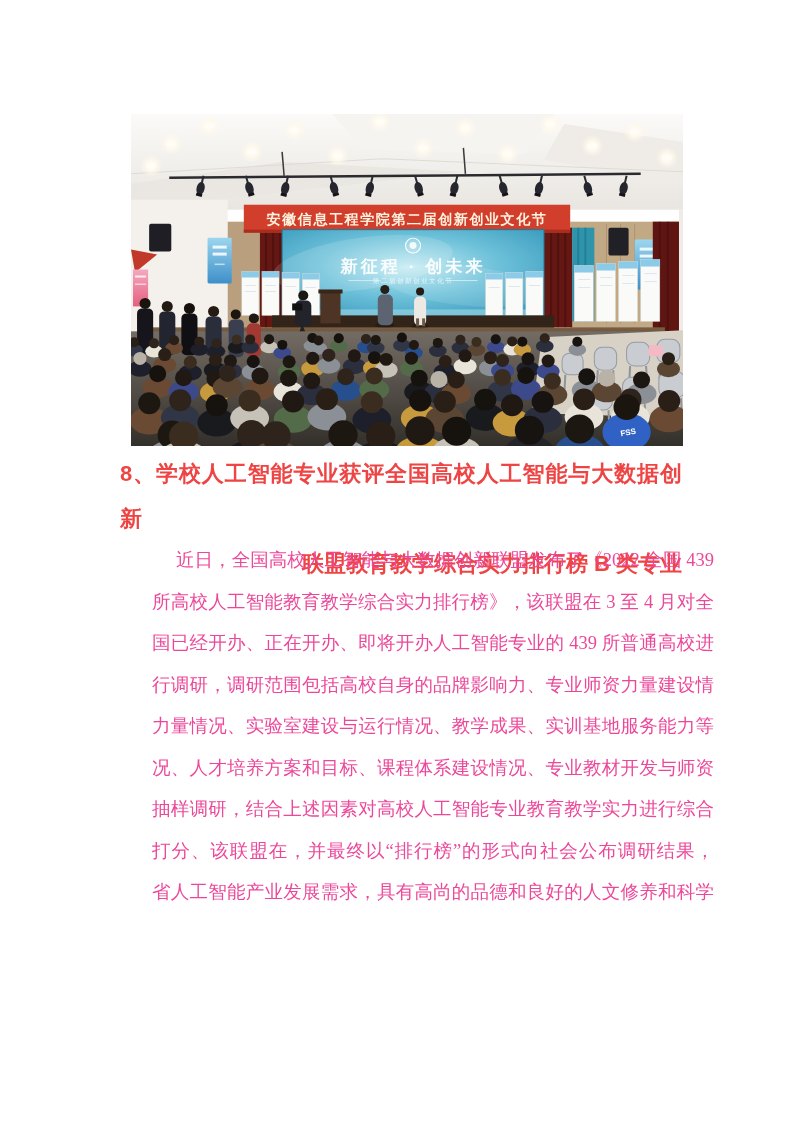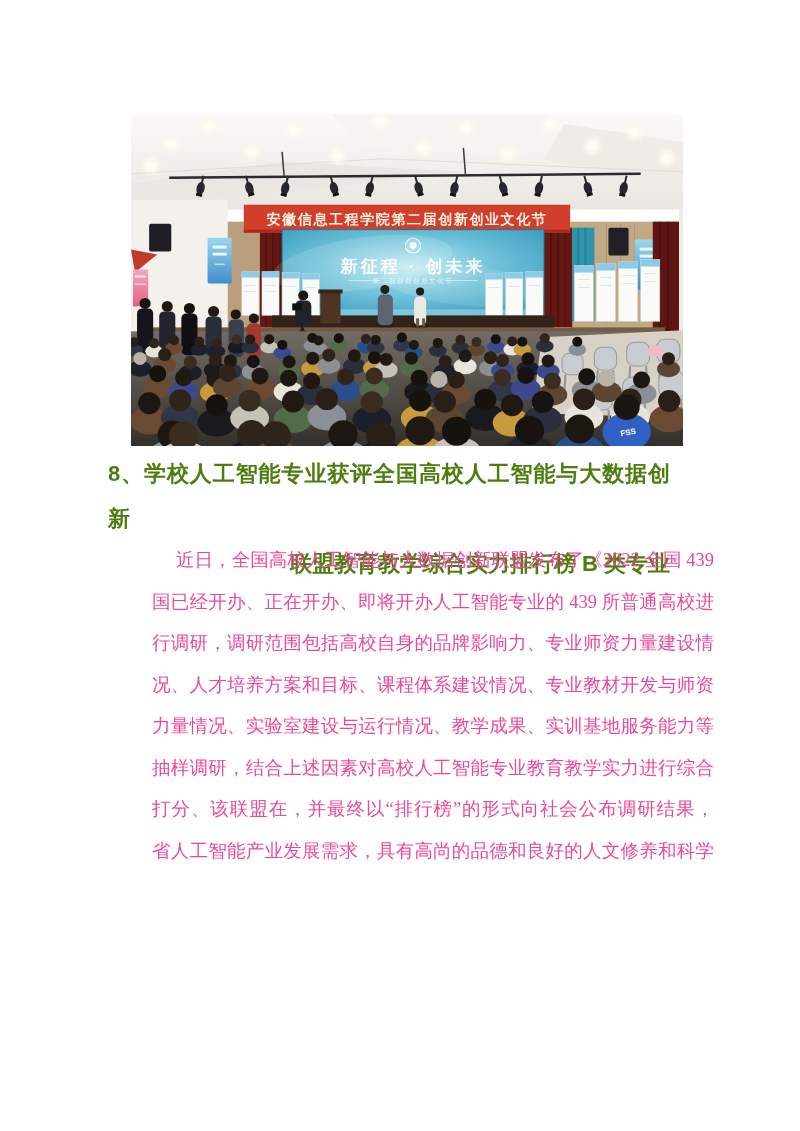--- a/index.html
+++ b/index.html
@@ -1,23 +1,23 @@
 <!DOCTYPE html>
 <html><head>
 <meta charset="utf-8">
 <style>
   html,body{margin:0;padding:0;}
   body{width:800px;height:1131px;background:#ffffff;position:relative;overflow:hidden;
        font-family:"Liberation Serif", serif;}
   .page{position:absolute;inset:0;background:#fff;}
   .photo{position:absolute;left:123px;top:106px;width:552px;height:332px;}
   .photo svg{display:block;width:100%;height:100%;}
-  .heading{position:absolute;left:108px;top:451px;width:562px;margin:0;
+  .heading{position:absolute;left:120px;top:451px;width:562px;margin:0;
            font-family:"Liberation Sans", sans-serif;font-weight:bold;
-           font-size:22px;line-height:45px;color:#4d7c0f;}
+           font-size:22px;line-height:45px;color:#ef4444;}
   .hline{text-align:right;}
   .hline.full{text-align:justify;text-align-last:justify;}
   .bodytext{position:absolute;left:120px;top:540px;width:562px;
             font-size:18.5px;line-height:41.5px;color:#ec4899;margin-left:32px;}
   .line{text-align:justify;text-align-last:justify;}
   .line.short{text-align-last:left;}
   .line.indent{text-indent:24px;}
   svg text{font-family:"Liberation Sans", sans-serif;}
 </style>
 </head>
@@ -512,22 +512,23 @@
     </svg>
   </figure>
 
   <h1 class="heading">
     <div class="hline full">8、学校人工智能专业获评全国高校人工智能与大数据创新</div>
     <div class="hline">联盟教育教学综合实力排行榜 B 类专业</div>
   </h1>
 
   <div class="bodytext">
     <div class="line indent">近日，全国高校人工智能与大数据创新联盟发布了《2022 全国 439</div>
+    <div class="line">所高校人工智能教育教学综合实力排行榜》，该联盟在 3 至 4 月对全</div>
     <div class="line">国已经开办、正在开办、即将开办人工智能专业的 439 所普通高校进</div>
     <div class="line">行调研，调研范围包括高校自身的品牌影响力、专业师资力量建设情</div>
+    <div class="line">力量情况、实验室建设与运行情况、教学成果、实训基地服务能力等</div>
     <div class="line">况、人才培养方案和目标、课程体系建设情况、专业教材开发与师资</div>
-    <div class="line">力量情况、实验室建设与运行情况、教学成果、实训基地服务能力等</div>
     <div class="line">抽样调研，结合上述因素对高校人工智能专业教育教学实力进行综合</div>
     <div class="line">打分、该联盟在，并最终以“排行榜”的形式向社会公布调研结果，</div>
     <div class="line">省人工智能产业发展需求，具有高尚的品德和良好的人文修养和科学</div>
   </div>
 
 </div>
 
 </body></html>

